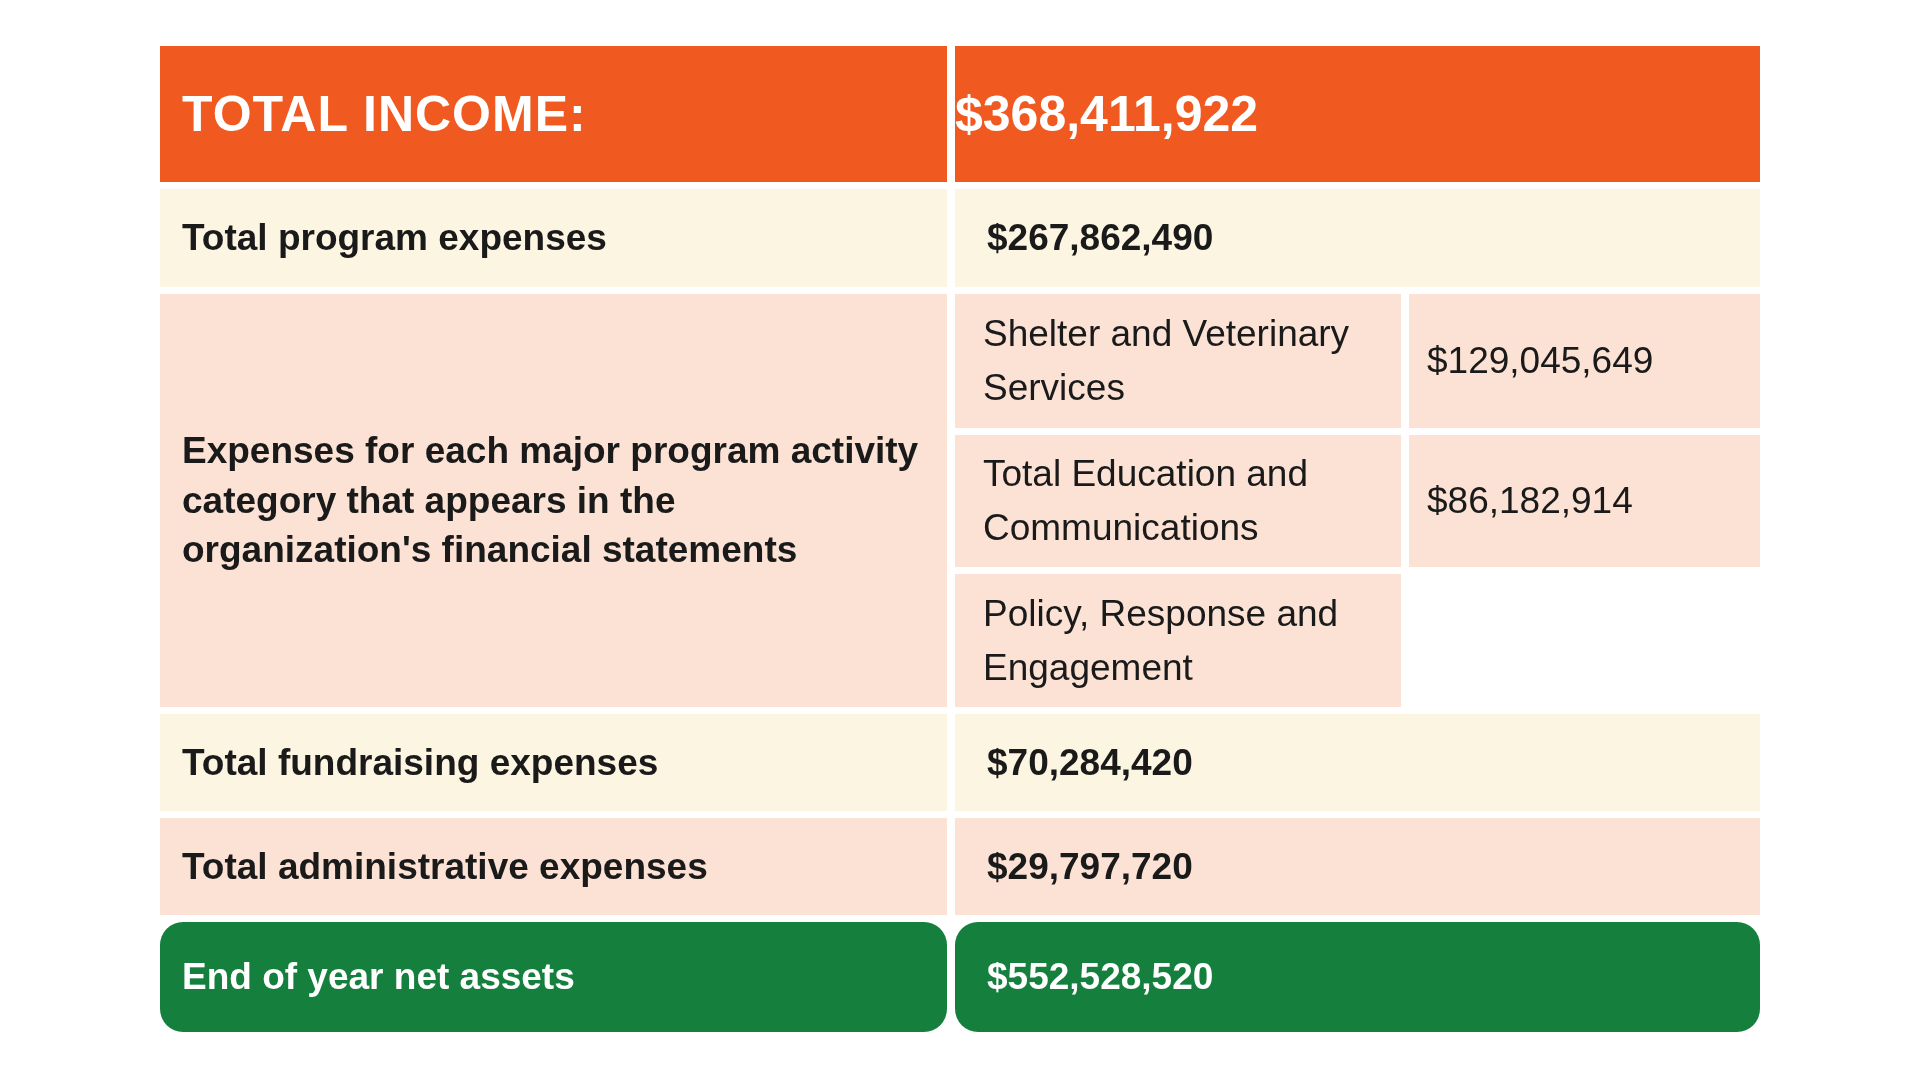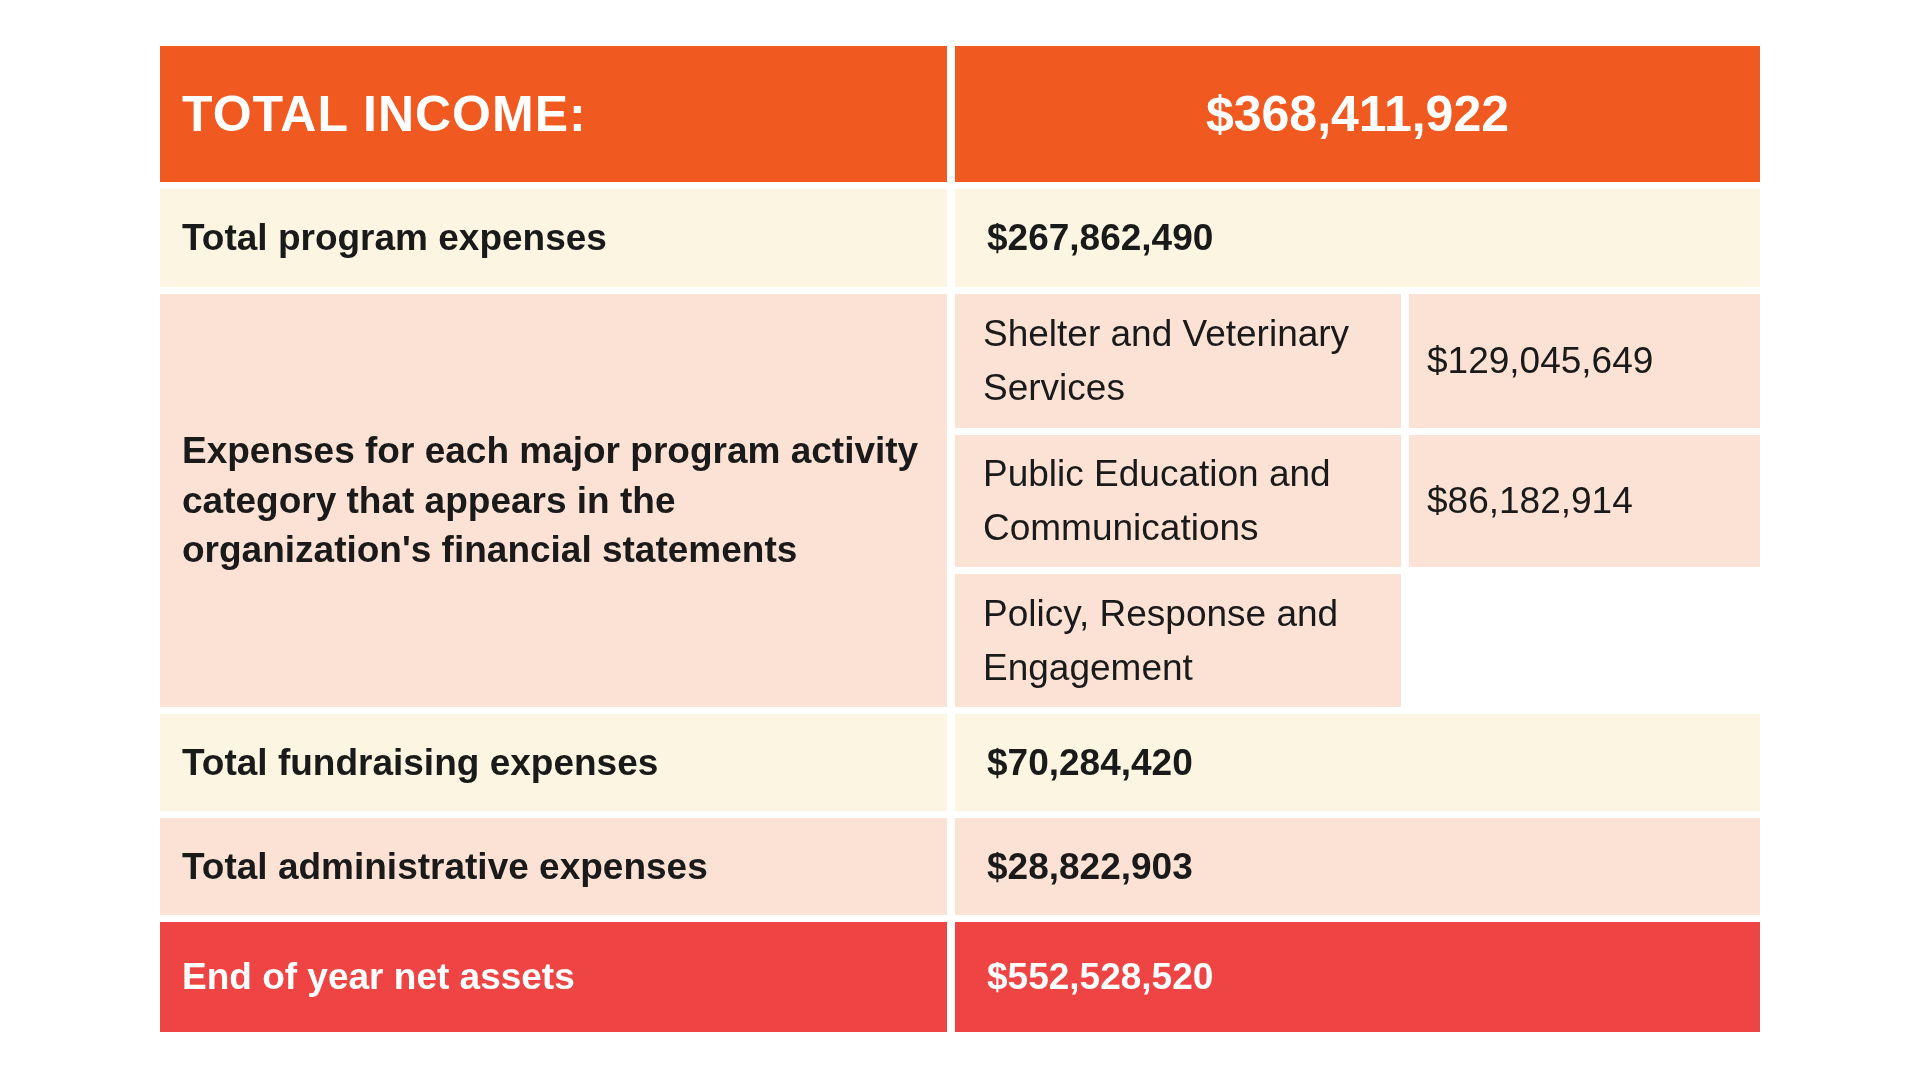--- a/index.html
+++ b/index.html
@@ -29,32 +29,31 @@
     row-gap: 7px;
   }
   .cell {
     display: flex;
     align-items: center;
     box-sizing: border-box;
   }
   .orange { background: #F0591F; color: #ffffff; }
   .cream  { background: #FCF5E2; color: #1A1A1A; }
   .peach  { background: #FBE2D5; color: #1A1A1A; }
-  .navy   { background: #ef4444; color: #ffffff; }
+  .navy   { background: #15803d; color: #ffffff; border-radius: 23px; }
 
   .header-label {
     font-size: 50px;
     font-weight: bold;
     padding-left: 22px;
     letter-spacing: 1px;
   }
   .header-value {
     font-size: 50px;
     font-weight: bold;
-    justify-content: center;
   }
   .row-label {
     font-size: 37px;
     font-weight: bold;
     padding-left: 22px;
     padding-right: 26px;
     line-height: 1.35;
   }
   .row-value {
     font-size: 37px;
@@ -105,42 +104,42 @@
       <span>Expenses for each major program activity category that appears in the organization's financial statements</span>
     </div>
     <div class="section-right">
       <div class="cell peach sub-label">
         <span>Shelter and Veterinary Services</span>
       </div>
       <div class="cell peach sub-value">
         <span>$129,045,649</span>
       </div>
       <div class="cell peach sub-label">
-        <span>Public Education and Communications</span>
+        <span>Total Education and Communications</span>
       </div>
       <div class="cell peach sub-value">
         <span>$86,182,914</span>
       </div>
       <div class="cell peach sub-label">
         <span>Policy, Response and Engagement</span>
       </div>
     </div>
 
     <div class="cell cream row-label">
       <span>Total fundraising expenses</span>
     </div>
     <div class="cell cream row-value">
       <span>$70,284,420</span>
     </div>
 
     <div class="cell peach row-label">
       <span>Total administrative expenses</span>
     </div>
     <div class="cell peach row-value">
-      <span>$28,822,903</span>
+      <span>$29,797,720</span>
     </div>
 
     <div class="cell navy row-label">
       <span>End of year net assets</span>
     </div>
     <div class="cell navy row-value">
       <span>$552,528,520</span>
     </div>
 
   </div>

